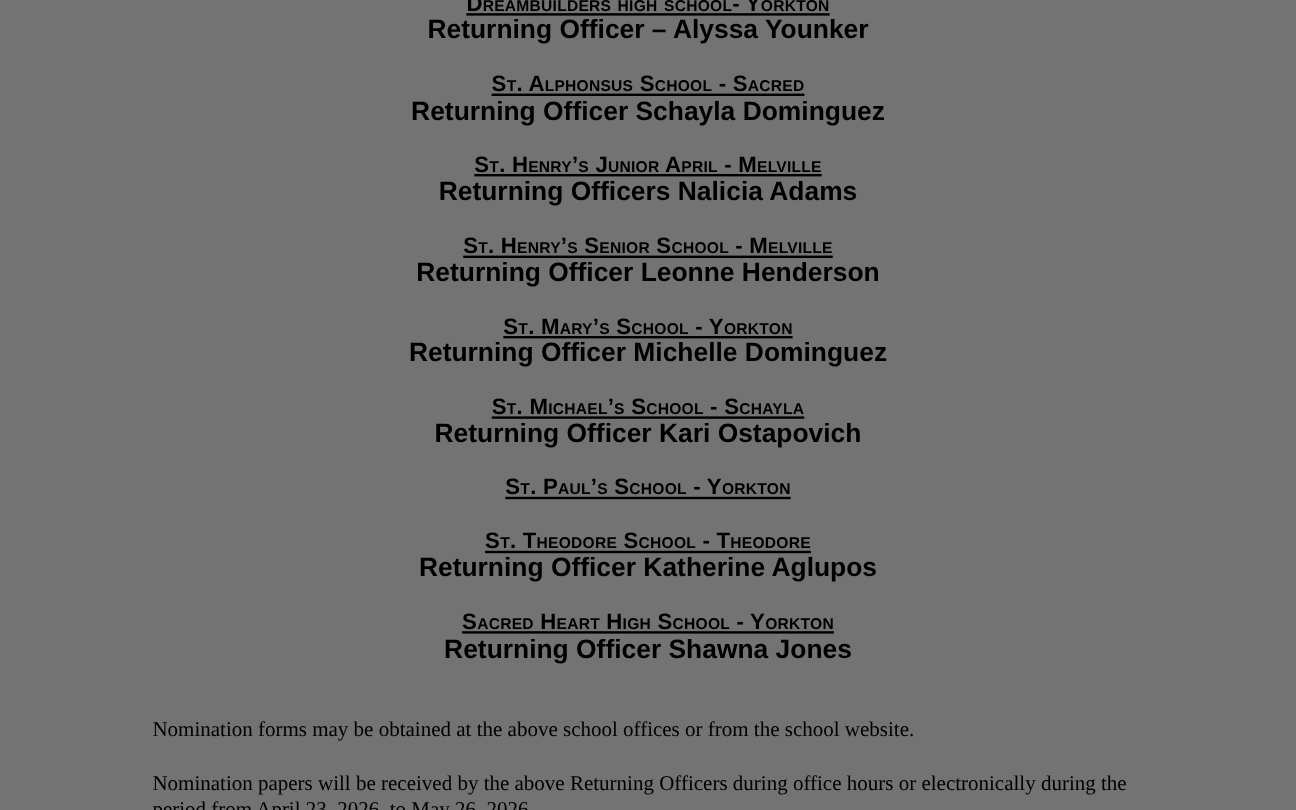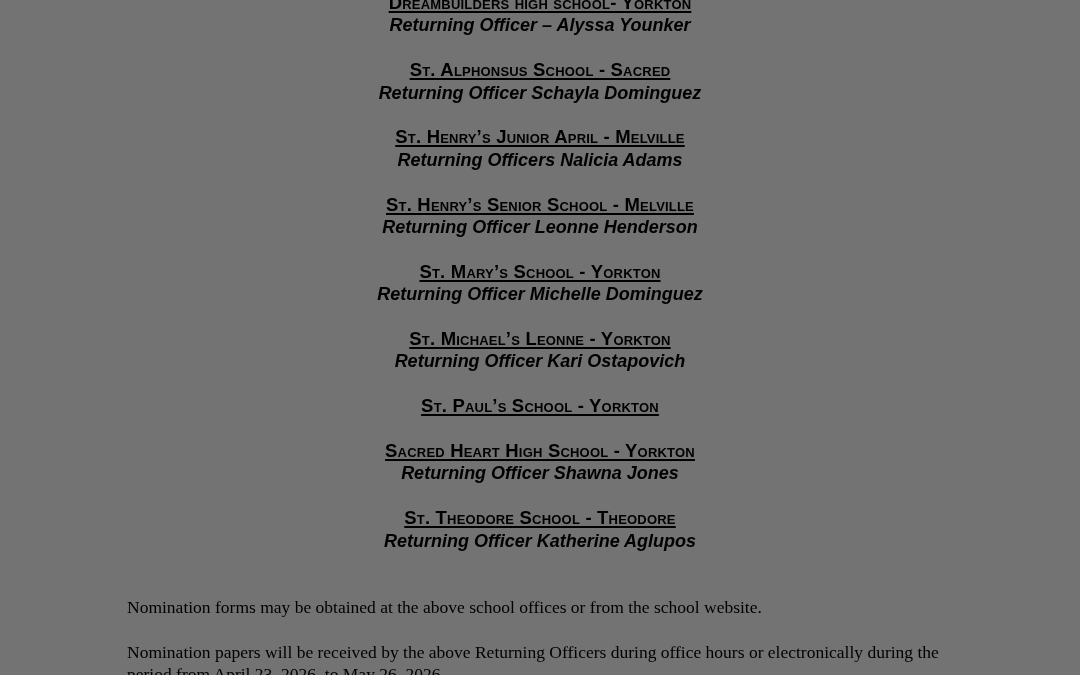--- a/index.html
+++ b/index.html
@@ -35,24 +35,23 @@
     font-size: 18.5px;
     line-height: 22.4px;
     font-variant: small-caps;
     letter-spacing: 0.2px;
     text-decoration: underline;
     text-decoration-thickness: 1.8px;
     text-underline-offset: 2px;
     white-space: nowrap;
   }
   .officer-name {
-    font-size: 18px;
+    font-size: 22px;
     line-height: 22.4px;
     white-space: nowrap;
-    font-style: italic;
   }
   .paragraphs {
     position: absolute;
     left: 127px;
     top: 596px;
     width: 838px;
     color: #000000;
     font-family: "Liberation Serif", serif;
     font-size: 17.5px;
     line-height: 22.4px;
@@ -87,36 +86,36 @@
       <div class="school-name">St. Henry’s Senior School - Melville</div>
       <div class="officer-name">Returning Officer Leonne Henderson</div>
     </div>
 
     <div class="school-group">
       <div class="school-name">St. Mary’s School - Yorkton</div>
       <div class="officer-name">Returning Officer Michelle Dominguez</div>
     </div>
 
     <div class="school-group">
-      <div class="school-name">St. Michael’s Leonne - Yorkton</div>
+      <div class="school-name">St. Michael’s School - Schayla</div>
       <div class="officer-name">Returning Officer Kari Ostapovich</div>
     </div>
 
     <div class="school-group">
       <div class="school-name">St. Paul’s School - Yorkton</div>
     </div>
 
     <div class="school-group">
-      <div class="school-name">Sacred Heart High School - Yorkton</div>
-      <div class="officer-name">Returning Officer Shawna Jones</div>
+      <div class="school-name">St. Theodore School - Theodore</div>
+      <div class="officer-name">Returning Officer Katherine Aglupos</div>
     </div>
 
     <div class="school-group">
-      <div class="school-name">St. Theodore School - Theodore</div>
-      <div class="officer-name">Returning Officer Katherine Aglupos</div>
+      <div class="school-name">Sacred Heart High School - Yorkton</div>
+      <div class="officer-name">Returning Officer Shawna Jones</div>
     </div>
   </div>
 
   <div class="paragraphs">
     <p>Nomination forms may be obtained at the above school offices or from the school website.</p>
     <p>Nomination papers will be received by the above Returning Officers during office hours or electronically during the period from April 23, 2026, to May 26, 2026.</p>
   </div>
 
 </div>
 

